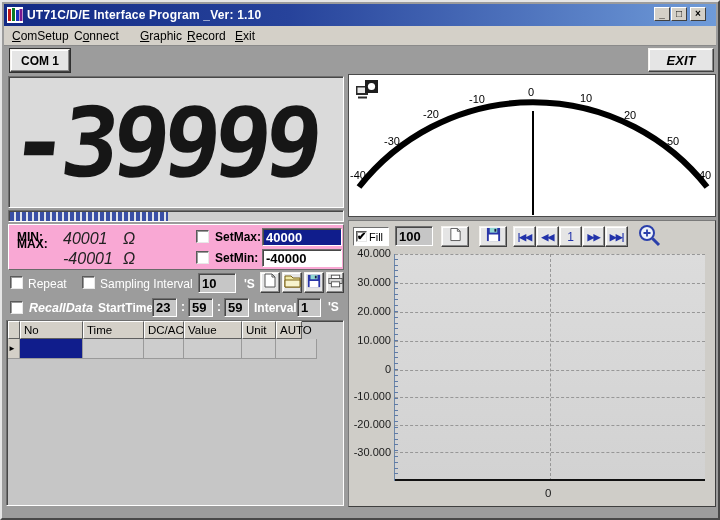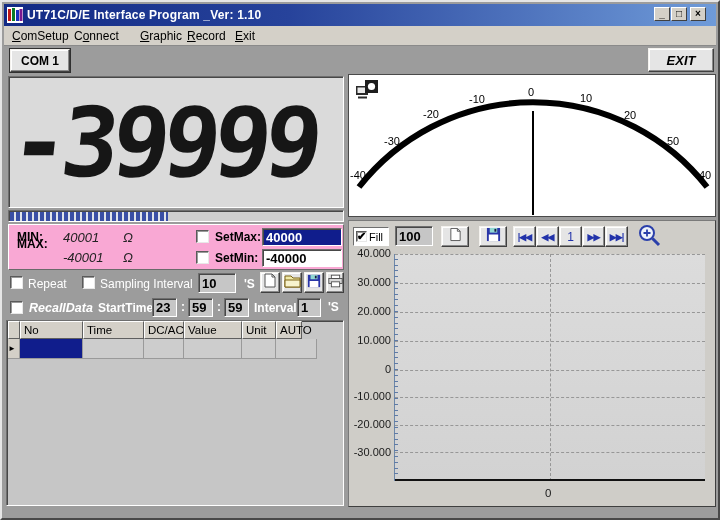--- a/index.html
+++ b/index.html
@@ -34,21 +34,21 @@
   .lcd-text{position:absolute;left:2px;top:8px;width:330px;
     font-family:"DejaVu Sans Mono", monospace;font-weight:bold;font-size:96px;
     letter-spacing:-7px;color:#161616;transform:skewX(-6deg);line-height:116px;}
   
   .prog{left:6px;top:208px;width:336px;height:12px;background:#cfcfcf;}
   .prog-fill{position:absolute;left:1px;top:1px;height:9px;width:158px;
     background:repeating-linear-gradient(90deg,#3a4fa5 0 4.5px,#dfe3ea 4.5px 6px);}
   
   .mm{left:6px;top:222px;width:336px;height:46px;background:#f9a8d4;}
   .lbl-b{font-weight:bold;font-size:12px;color:#000;}
-  .val-i{font-style:italic;font-size:13px;color:#222;}
+  .val-i{font-style:italic;font-size:16px;color:#222;}
   .cb{width:13px;height:13px;background:#fff;border:1px solid;
     border-color:#5a5a5a #e8e8e8 #e8e8e8 #5a5a5a;box-shadow:inset 1px 1px 0 #9a9a9a;
     display:flex;align-items:center;justify-content:center;
     font-size:11px;font-weight:bold;color:#000;cursor:pointer;line-height:11px;}
   .field{background:#fff;font-weight:bold;font-size:13px;color:#000;
     display:flex;align-items:center;padding-left:3px;cursor:text;}
   .field.sel{background:#101d8c;color:#fff;}
   .field.gray{background:#c6c6c6;}
   .striplbl{font-size:12px;color:#fff;}
   .striplbl.b{font-weight:bold;}

